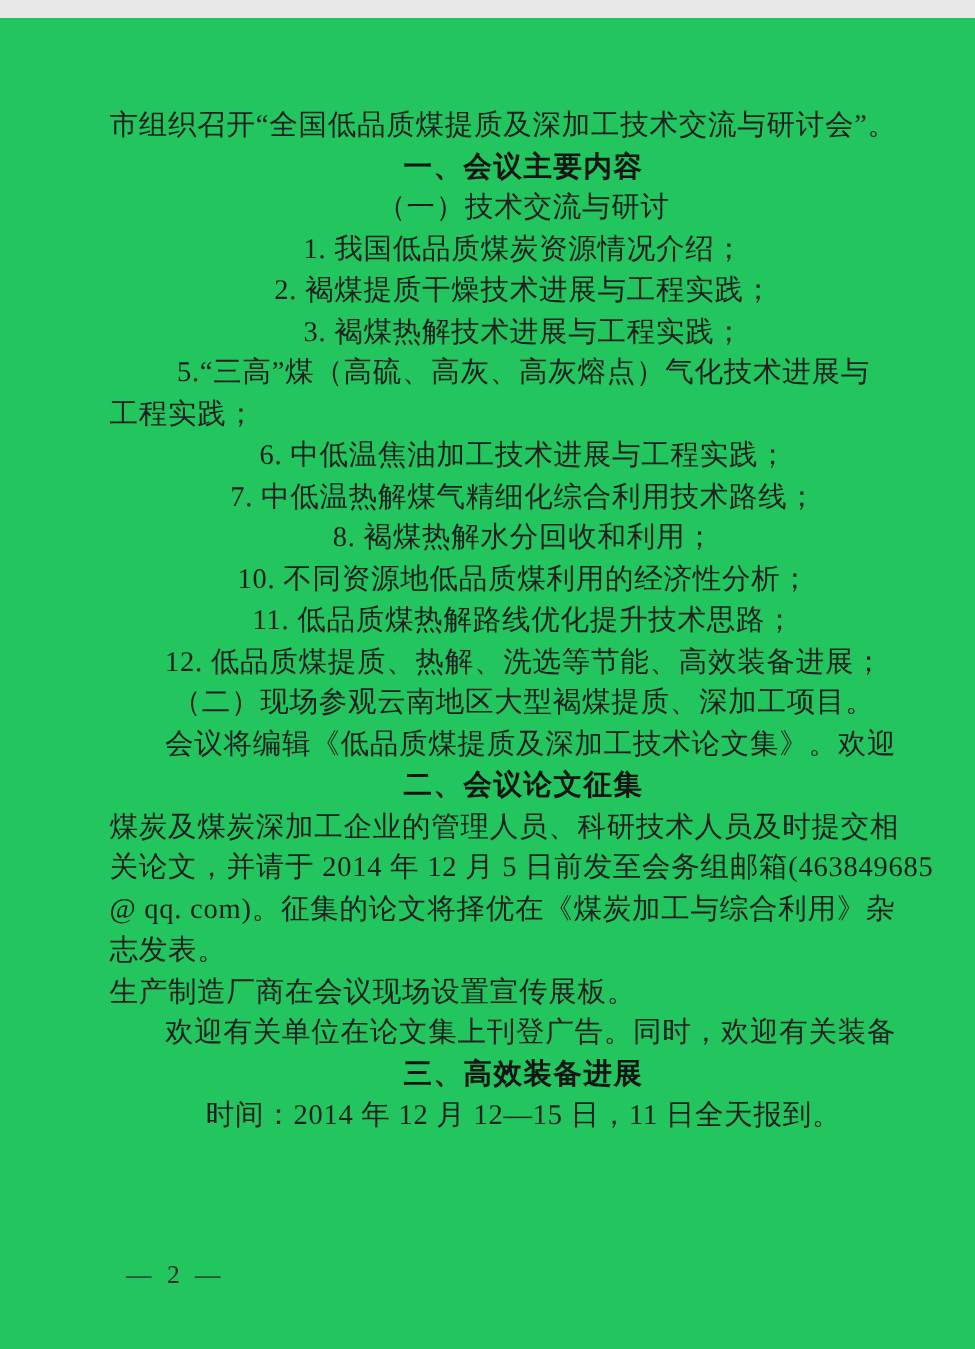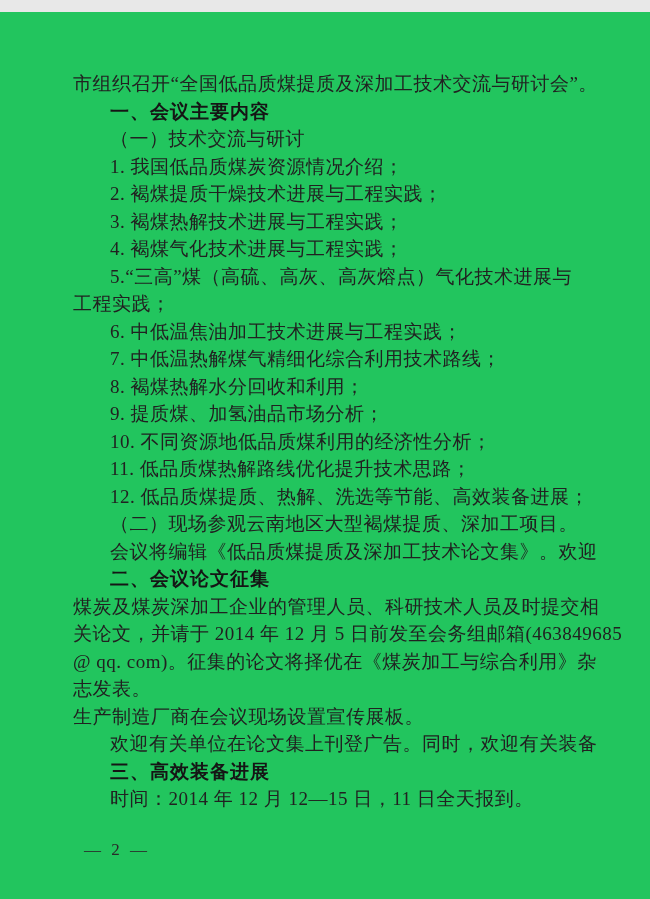--- a/index.html
+++ b/index.html
@@ -27,20 +27,21 @@
     height: 27.5px;
     line-height: 27.5px;
     font-size: 19px;
     color: #212121;
     letter-spacing: 0.5px;
     white-space: nowrap;
     font-family: "Liberation Serif", "DejaVu Serif", serif;
   }
   .indent {
     padding-left: 37px;
+    text-align: center;
   }
   .bold {
     font-family: "Liberation Sans", "DejaVu Sans", sans-serif;
     font-weight: bold;
     color: #151515;
     letter-spacing: 1px;
   }
   .pagenum {
     position: absolute;
     left: 84px;
@@ -56,27 +57,25 @@
 <body>
 
 <div class="page">
   <div class="content">
     <p class="ln">市组织召开“全国低品质煤提质及深加工技术交流与研讨会”。</p>
     <p class="ln indent bold">一、会议主要内容</p>
     <p class="ln indent">（一）技术交流与研讨</p>
     <p class="ln indent">1. 我国低品质煤炭资源情况介绍；</p>
     <p class="ln indent">2. 褐煤提质干燥技术进展与工程实践；</p>
     <p class="ln indent">3. 褐煤热解技术进展与工程实践；</p>
-    <p class="ln indent">4. 褐煤气化技术进展与工程实践；</p>
     <p class="ln indent">5.“三高”煤（高硫、高灰、高灰熔点）气化技术进展与</p>
     <p class="ln">工程实践；</p>
     <p class="ln indent">6. 中低温焦油加工技术进展与工程实践；</p>
     <p class="ln indent">7. 中低温热解煤气精细化综合利用技术路线；</p>
     <p class="ln indent">8. 褐煤热解水分回收和利用；</p>
-    <p class="ln indent">9. 提质煤、加氢油品市场分析；</p>
     <p class="ln indent">10. 不同资源地低品质煤利用的经济性分析；</p>
     <p class="ln indent">11. 低品质煤热解路线优化提升技术思路；</p>
     <p class="ln indent">12. 低品质煤提质、热解、洗选等节能、高效装备进展；</p>
     <p class="ln indent">（二）现场参观云南地区大型褐煤提质、深加工项目。</p>
     <p class="ln indent">会议将编辑《低品质煤提质及深加工技术论文集》。欢迎</p>
     <p class="ln indent bold">二、会议论文征集</p>
     <p class="ln">煤炭及煤炭深加工企业的管理人员、科研技术人员及时提交相</p>
     <p class="ln">关论文，并请于 2014 年 12 月 5 日前发至会务组邮箱(463849685</p>
     <p class="ln">@ qq. com)。征集的论文将择优在《煤炭加工与综合利用》杂</p>
     <p class="ln">志发表。</p>

